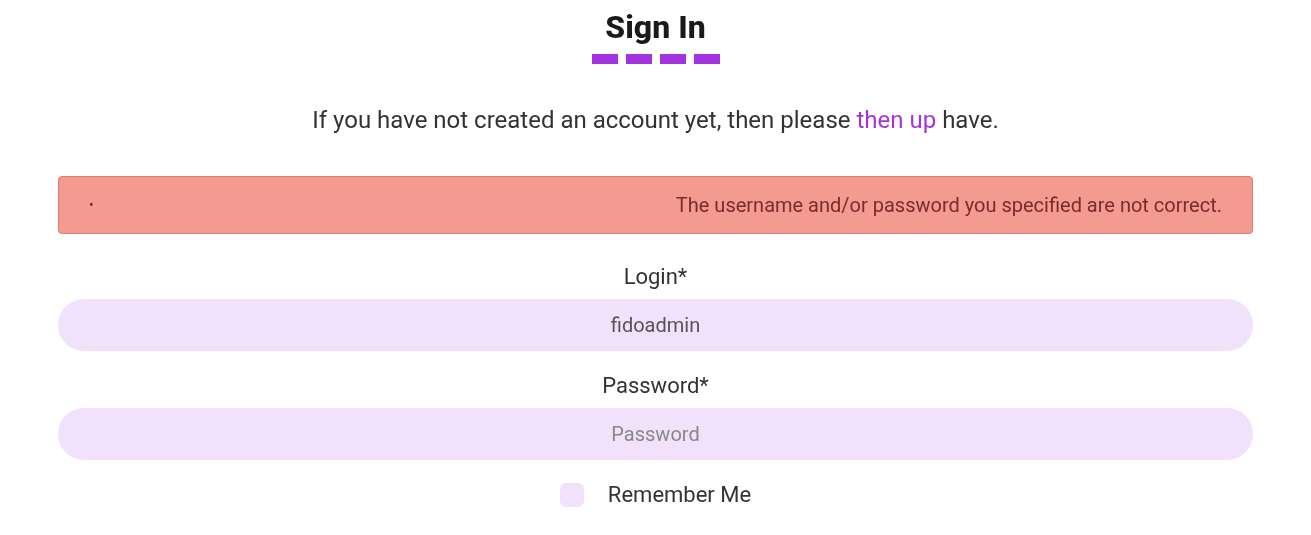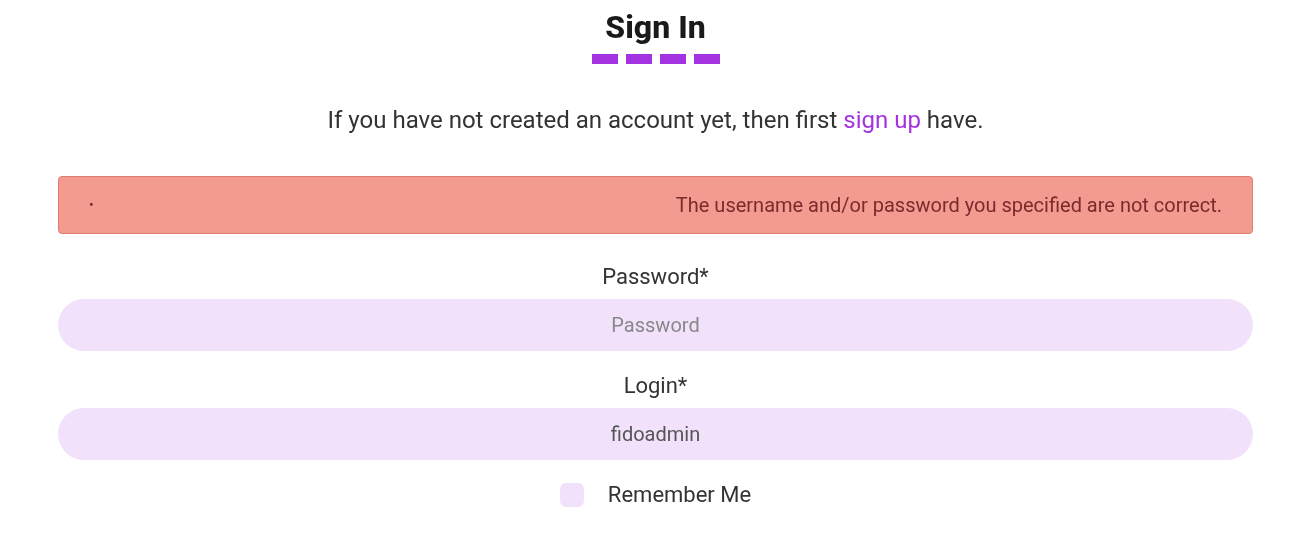--- a/index.html
+++ b/index.html
@@ -126,35 +126,35 @@
 <div class="container">
   <h1 class="title">Sign In</h1>
   <div class="title-decoration">
     <div class="title-dash"></div>
     <div class="title-dash"></div>
     <div class="title-dash"></div>
     <div class="title-dash"></div>
   </div>
 
   <p class="subtitle">
-    <span>If you have not created an account yet, then first </span><a href="#" class="signup-link">sign up</a><span> have.</span>
+    <span>If you have not created an account yet, then please </span><a href="#" class="signup-link">then up</a><span> have.</span>
   </p>
 
   <div class="error-banner">
     <span class="error-bullet">•</span>
     <span class="error-message">The username and/or password you specified are not correct.</span>
   </div>
 
   <div class="form-group">
-    <label class="form-label">Password*</label>
-    <input type="password" class="form-input" placeholder="Password" style="">
+    <label class="form-label">Login*</label>
+    <input type="text" class="form-input" value="fidoadmin" style="">
   </div>
 
   <div class="form-group">
-    <label class="form-label">Login*</label>
-    <input type="text" class="form-input" value="fidoadmin" style="">
+    <label class="form-label">Password*</label>
+    <input type="password" class="form-input" placeholder="Password" style="">
   </div>
 
   <div class="remember-row">
     <input type="checkbox" class="checkbox" style="">
     <label class="remember-label">Remember Me</label>
   </div>
 </div>
 
 </body></html>

